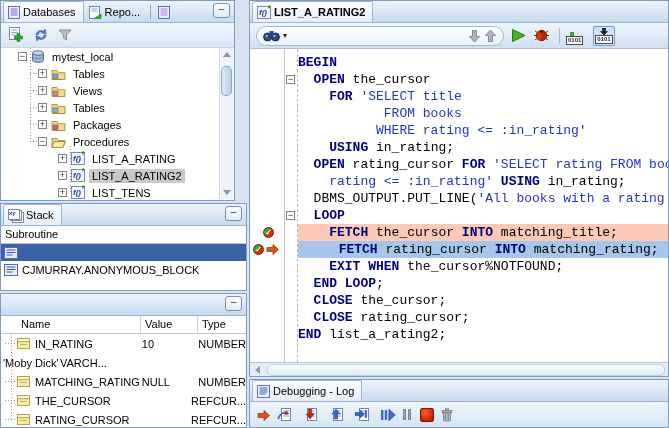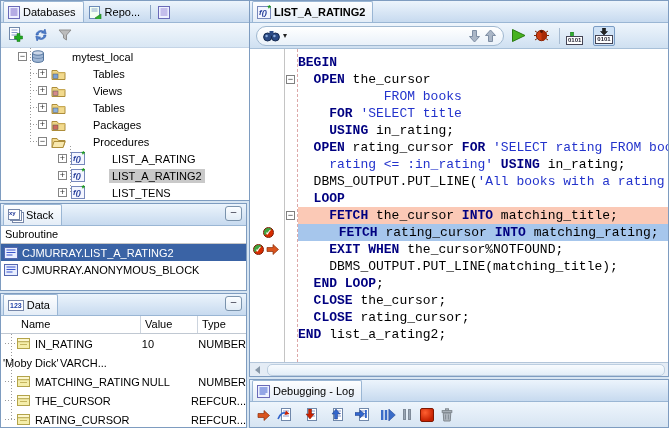--- a/index.html
+++ b/index.html
@@ -4,21 +4,21 @@
 <style>
   html,body{margin:0;padding:0;}
   :root{
     --kw:#000080; --str:#2333cc; --plain:#000000;
     --bp:#fbc9b6; --cur:#a6c6ec; --selrow:#3a63a5; --treesel:#c9c9c9;
   }
   .app{position:relative;width:669px;height:428px;background:#d7e5f2;
        font-family:"Liberation Sans",sans-serif;font-size:11px;color:#000;
        overflow:hidden;}
   .panel{position:absolute;background:#fff;border:1px solid #7e9cc0;box-sizing:border-box;overflow:hidden;}
-  #dbPanel{left:0;top:0;width:285px;height:201px;}
+  #dbPanel{left:0;top:0;width:235px;height:201px;}
   #stackPanel{left:0;top:203px;width:247px;height:88px;}
   #dataPanel{left:0;top:293px;width:247px;height:135px;}
   #editorPanel{left:249px;top:0;width:420px;height:377px;}
   #logPanel{left:249px;top:379px;width:420px;height:49px;}
 
   .tabstrip{height:22px;background:linear-gradient(#ecf4fc,#c7daef);
     border-bottom:1px solid #9ab6d4;display:flex;align-items:flex-end;
     padding-left:2px;box-sizing:border-box;}
   .tab{display:inline-flex;align-items:center;gap:3px;height:20px;padding:0 7px 0 4px;
     margin-right:1px;white-space:nowrap;}
@@ -34,21 +34,21 @@
   
   .dbtoolbar{height:24px;background:linear-gradient(#f2f7fc,#d9e7f4);
     border-bottom:1px solid #c4d4e6;display:flex;align-items:center;gap:9px;padding-left:7px;}
 
   
   #treeWrap{position:absolute;left:1px;right:1px;top:47px;bottom:1px;background:#fff;}
   #tree{position:absolute;left:0;top:0;right:13px;bottom:0;overflow:hidden;}
   .trow{height:17px;display:flex;align-items:center;white-space:nowrap;position:relative;}
   .expander{width:9px;height:9px;border:1px solid #848484;background:#fff;box-sizing:border-box;
     font-size:9px;line-height:6px;text-align:center;color:#333;margin-right:4px;flex:none;}
-  .trow .lbl{padding:1px 3px;margin-left:20px;}
+  .trow .lbl{padding:1px 3px;}
   .trow .lbl.sel{background:var(--treesel);}
   .trow .ticon{margin-right:4px;}
   .vdot{position:absolute;width:1px;background-image:repeating-linear-gradient(to bottom,#9a9a9a 0 1px,transparent 1px 3px);}
   .hdot{position:absolute;height:1px;background-image:repeating-linear-gradient(to right,#9a9a9a 0 1px,transparent 1px 3px);}
 
   
   .vscroll{position:absolute;right:0;top:0;bottom:0;width:13px;background:#edf3f9;border-left:1px solid #d0dcea;}
   .sbtn{position:absolute;left:0;right:0;height:13px;display:flex;align-items:center;justify-content:center;}
   .tri-up{width:0;height:0;border-left:4px solid transparent;border-right:4px solid transparent;border-bottom:5px solid #8898a8;}
   .tri-down{width:0;height:0;border-left:4px solid transparent;border-right:4px solid transparent;border-top:5px solid #8898a8;}
@@ -342,44 +342,39 @@
           <span class="ticon">
             <svg width="14" height="12">
               <rect x="0.5" y="0.5" width="13" height="11" fill="#e8eeff" stroke="#5568b0"></rect>
               <g stroke="#3a55cc">
                 <line x1="2.5" y1="3" x2="11.5" y2="3"></line>
                 <line x1="2.5" y1="5.5" x2="11.5" y2="5.5"></line>
                 <line x1="2.5" y1="8" x2="8.5" y2="8"></line>
               </g>
             </svg>
           </span>
-          <span>CJMURRAY.LIST_A_RATING2</span>
         </div>
         <div class="srow">
           <span class="ticon">
             <svg width="14" height="12">
               <rect x="0.5" y="0.5" width="13" height="11" fill="#e8eeff" stroke="#5568b0"></rect>
               <g stroke="#3a55cc">
                 <line x1="2.5" y1="3" x2="11.5" y2="3"></line>
                 <line x1="2.5" y1="5.5" x2="11.5" y2="5.5"></line>
                 <line x1="2.5" y1="8" x2="8.5" y2="8"></line>
               </g>
             </svg>
           </span>
           <span>CJMURRAY.ANONYMOUS_BLOCK</span>
         </div>
       </div>
   </div>
 
   <div class="panel" id="dataPanel">
     <div class="tabstrip">
-      <div class="tab active">
-        <span class="ticon chip123">123</span>
-        <span>Data</span>
-      </div>
       <span class="minbtn">–</span>
     </div>
     <div class="dhead">
       <span class="hc c1">Name</span>
       <span class="hc c2">Value</span>
       <span class="hc c3">Type</span>
     </div>
     <div id="dataRows">
       <div class="vdot" style="left:10px;top:0;height:86px;"></div>
     <div class="drow">
@@ -527,31 +522,31 @@
               <path d="M1 3.5h6V0.5l5.5 5L7 10.5V7.5H1z" fill="#d9541e" stroke="#8a2e08" stroke-width="0.7"></path>
             </svg></div>
         </div>
       <div id="foldGutter">
           <div class="foldbox" style="top: 26px;">−</div>
           <div class="foldbox" style="top: 162px;">−</div>
         </div>
       <div id="codeText">
           <div class="crow"><span class="tok-k">BEGIN</span></div>
           <div class="crow"><span class="tok-k">  OPEN</span><span class="tok-p"> the_cursor</span></div>
+          <div class="crow"><span class="tok-k">    FOR</span><span class="tok-s"> 'SELECT title</span></div>
           <div class="crow"><span class="tok-s">           FROM books</span></div>
-          <div class="crow"><span class="tok-k">    FOR</span><span class="tok-s"> 'SELECT title</span></div>
+          <div class="crow"><span class="tok-s">          WHERE rating &lt;= :in_rating'</span></div>
           <div class="crow"><span class="tok-k">    USING</span><span class="tok-p"> in_rating;</span></div>
           <div class="crow"><span class="tok-k">  OPEN</span><span class="tok-p"> rating_cursor </span><span class="tok-k">FOR</span><span class="tok-s"> 'SELECT rating FROM books WH</span></div>
           <div class="crow"><span class="tok-s">    rating &lt;= :in_rating'</span><span class="tok-k"> USING</span><span class="tok-p"> in_rating;</span></div>
           <div class="crow"><span class="tok-p">  DBMS_OUTPUT.PUT_LINE(</span><span class="tok-s">'All books with a rating of '</span></div>
           <div class="crow"><span class="tok-k">  LOOP</span></div>
           <div class="crow bp"><span class="tok-k">    FETCH</span><span class="tok-p"> the_cursor </span><span class="tok-k">INTO</span><span class="tok-p"> matching_title;</span></div>
           <div class="crow cur"><span class="tok-k">    FETCH</span><span class="tok-p"> rating_cursor </span><span class="tok-k">INTO</span><span class="tok-p"> matching_rating;</span></div>
           <div class="crow"><span class="tok-k">    EXIT WHEN</span><span class="tok-p"> the_cursor%NOTFOUND;</span></div>
-          <div class="crow"><span class="tok-p">    DBMS_OUTPUT.PUT_LINE(matching_title);</span></div>
           <div class="crow"><span class="tok-k">  END LOOP</span><span class="tok-p">;</span></div>
           <div class="crow"><span class="tok-k">  CLOSE</span><span class="tok-p"> the_cursor;</span></div>
           <div class="crow"><span class="tok-k">  CLOSE</span><span class="tok-p"> rating_cursor;</span></div>
           <div class="crow"><span class="tok-k">END</span><span class="tok-p"> list_a_rating2;</span></div>
         </div>
     </div>
 
     <div id="hscroll">
       <span class="hbtn">
           <span class="tri-left"></span>

